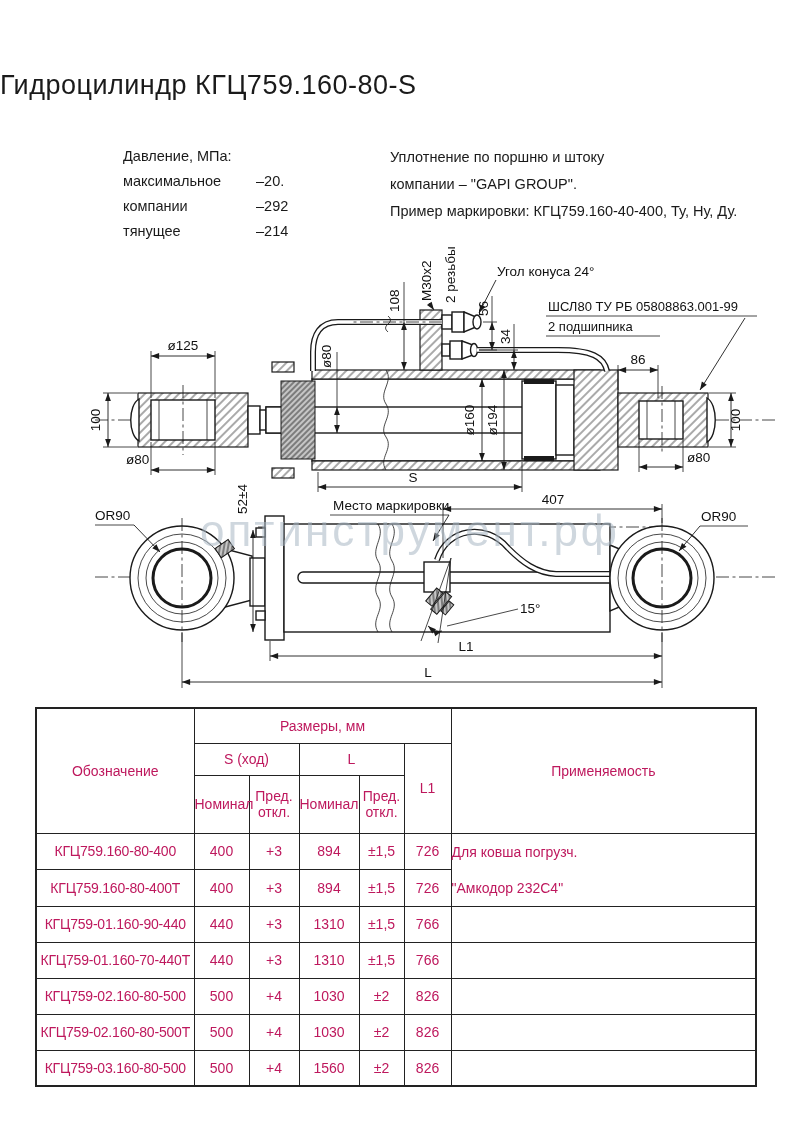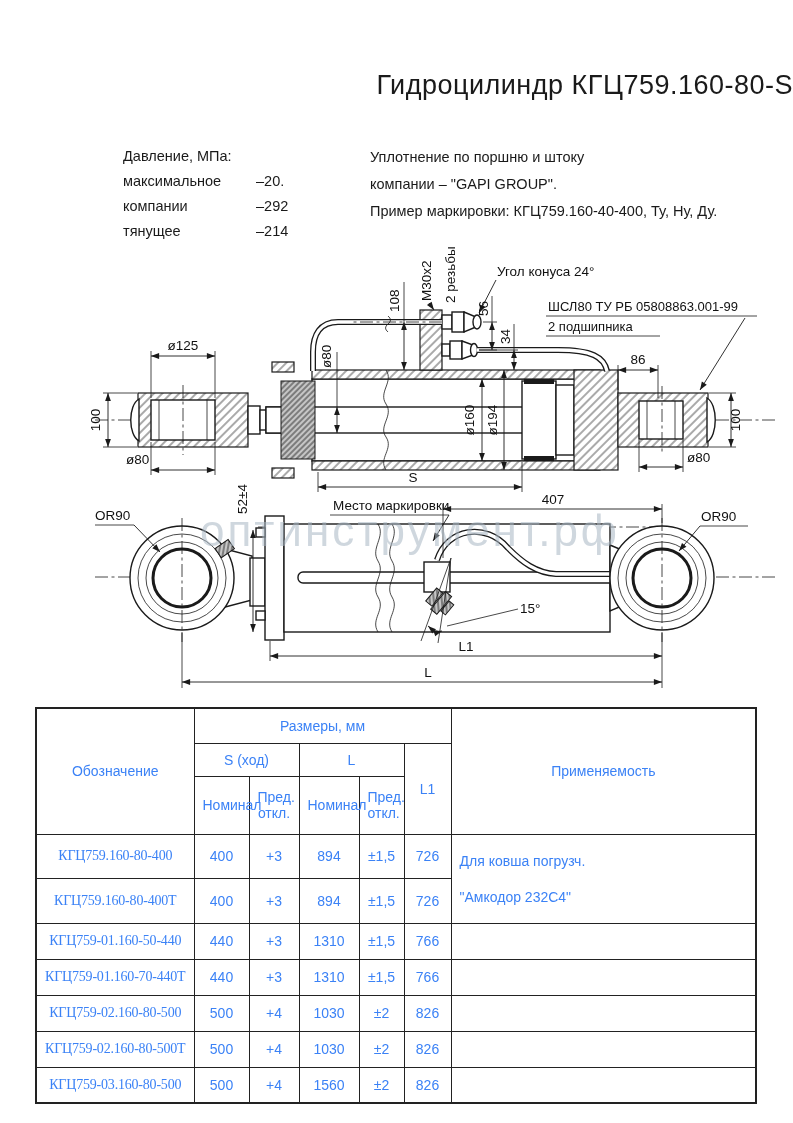--- a/index.html
+++ b/index.html
@@ -1,54 +1,54 @@
 <!DOCTYPE html>
 <html><head>
 <meta charset="utf-8">
 <style>
   html,body{margin:0;padding:0;}
   body{
     width:793px;height:1123px;position:relative;background:#ffffff;
     font-family:"Liberation Sans",sans-serif;color:#1a1a1a;overflow:hidden;
   }
   .title{
-    position:absolute;top:70px;left:0;width:793px;text-align:right;
+    position:absolute;top:70px;left:0;width:793px;text-align:left;
     font-size:27px;letter-spacing:.5px;white-space:nowrap;
   }
   
   .specs-left{position:absolute;left:123px;top:143px;width:268px;font-size:14.5px;}
   .specs-left .row{display:grid;grid-template-columns:133px 1fr;height:25px;align-items:center;}
-  .specs-right{position:absolute;left:370px;top:143px;width:380px;font-size:14.5px;}
+  .specs-right{position:absolute;left:390px;top:143px;width:380px;font-size:14.5px;}
   .specs-right .line{height:27px;display:flex;align-items:center;white-space:nowrap;}
   
   svg.draw{position:absolute;left:0;top:0;}
   .fw{fill:#ffffff;stroke:#1a1a1a;stroke-width:1.4}
   .th{stroke:#1a1a1a;stroke-width:.8;fill:none}
   .cl{stroke:#1a1a1a;stroke-width:.8;fill:none;stroke-dasharray:13 3.5 3 3.5}
   .dm{stroke:#1a1a1a;stroke-width:.9;fill:none;marker-start:url(#ar);marker-end:url(#ar)}
   .ld{stroke:#1a1a1a;stroke-width:.9;fill:none;marker-end:url(#ar)}
   .ht{fill:url(#h1);stroke:#1a1a1a;stroke-width:1.2}
   .sl{fill:url(#h2);stroke:#1a1a1a;stroke-width:1}
   .blk{fill:#1a1a1a;stroke:none}
   .tb1{stroke:#1a1a1a;stroke-width:6;fill:none}
   .tb2{stroke:#ffffff;stroke-width:3.4;fill:none}
   .dt{font-size:13.5px;fill:#111;font-family:"Liberation Sans",sans-serif}
   .nt{font-size:13px;fill:#111;font-family:"Liberation Sans",sans-serif}
   .wm{font-size:44px;fill:#a9b7c4;opacity:.55;letter-spacing:3px;font-family:"Liberation Sans",sans-serif}
   
   .tblwrap{position:absolute;left:35px;top:707px;width:721px;}
   table.spec{border-collapse:collapse;table-layout:fixed;width:720px;border:2px solid #222;}
   table.spec th,table.spec td{
-    border:1px solid #222;font-weight:normal;padding:8px;text-align:center;
-    vertical-align:middle;font-size:14px;color:#3b82f6;
+    border:1px solid #222;font-weight:normal;padding:0;text-align:center;
+    vertical-align:middle;font-size:14px;color:#be185d;
   }
   tr.h1{height:35px}  tr.h2{height:32px}  tr.h3{height:58px}
   tr.b{height:36px}
   th.big{font-size:15px}
-  td.name{ text-align:left;padding-left:5px;font-size:13px;white-space:nowrap;letter-spacing:-.2px;font-family:Liberation Serif, serif;}
+  td.name{ text-align:left;padding-left:5px;font-size:13px;white-space:nowrap;letter-spacing:-.2px;}
   td.val{font-size:14px}
   td.app{text-align:left;vertical-align:top;padding-left:8px;font-size:14px;}
   td.app .l{height:36px;display:flex;align-items:center;white-space:nowrap;text-align:center;}
 </style>
 </head>
 <body>
 
 <div class="title">Гидроцилиндр КГЦ759.160-80-S</div>
 
 <div class="specs-left">
@@ -369,21 +369,21 @@
     </tr>
     <tr class="b">
       <td class="name">КГЦ759.160-80-400Т</td>
       <td class="val">400</td>
       <td class="val">+3</td>
       <td class="val">894</td>
       <td class="val">±1,5</td>
       <td class="val">726</td>
     </tr>
     <tr class="b">
-      <td class="name">КГЦ759-01.160-50-440</td>
+      <td class="name">КГЦ759-01.160-90-440</td>
       <td class="val">440</td>
       <td class="val">+3</td>
       <td class="val">1310</td>
       <td class="val">±1,5</td>
       <td class="val">766</td>
       <td class="app"></td>
     </tr>
     <tr class="b">
       <td class="name">КГЦ759-01.160-70-440Т</td>
       <td class="val">440</td>

